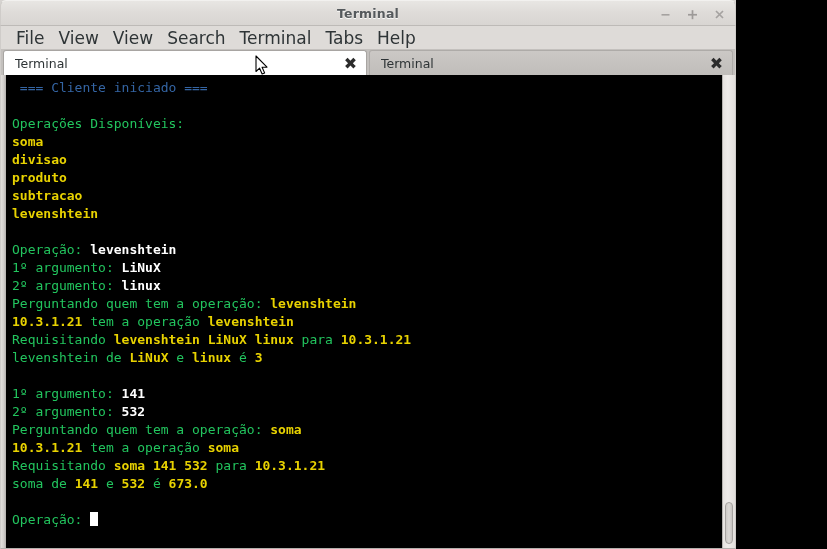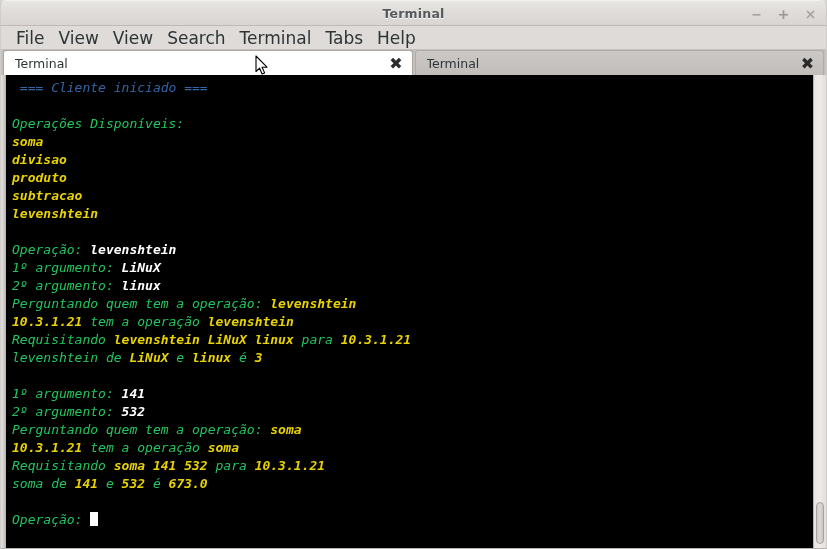--- a/index.html
+++ b/index.html
@@ -9,21 +9,21 @@
   }
   body {
     width: 827px;
     height: 549px;
     overflow: hidden;
     font-family: "DejaVu Sans", sans-serif;
     -webkit-font-smoothing: antialiased;
   }
 
   .window {
-    width: 827px;
+    width: 736px;
     height: 549px;
     position: relative;
     background: #d6d3d0;
     display: flex;
     flex-direction: column;
     box-sizing: border-box;
   }
 
   
   .titlebar {
@@ -148,21 +148,20 @@
   .term-wrap {
     flex: 1;
     display: flex;
     background: #000000;
     border-left: 1px solid #cfccc9;
     border-right: 1px solid #cfccc9;
     border-bottom: 1px solid #b4b1ae;
     box-sizing: border-box;
     overflow: hidden;
     position: relative;
-    font-style: italic;
   }
   .term-leftborder {
     width: 5px;
     background: linear-gradient(to right, #e2dfdc 0%, #cfccc9 60%, #b0adaa 100%);
     flex-shrink: 0;
   }
   .term {
     flex: 1;
     background: #000000;
     padding: 4px 0 0 6px;

